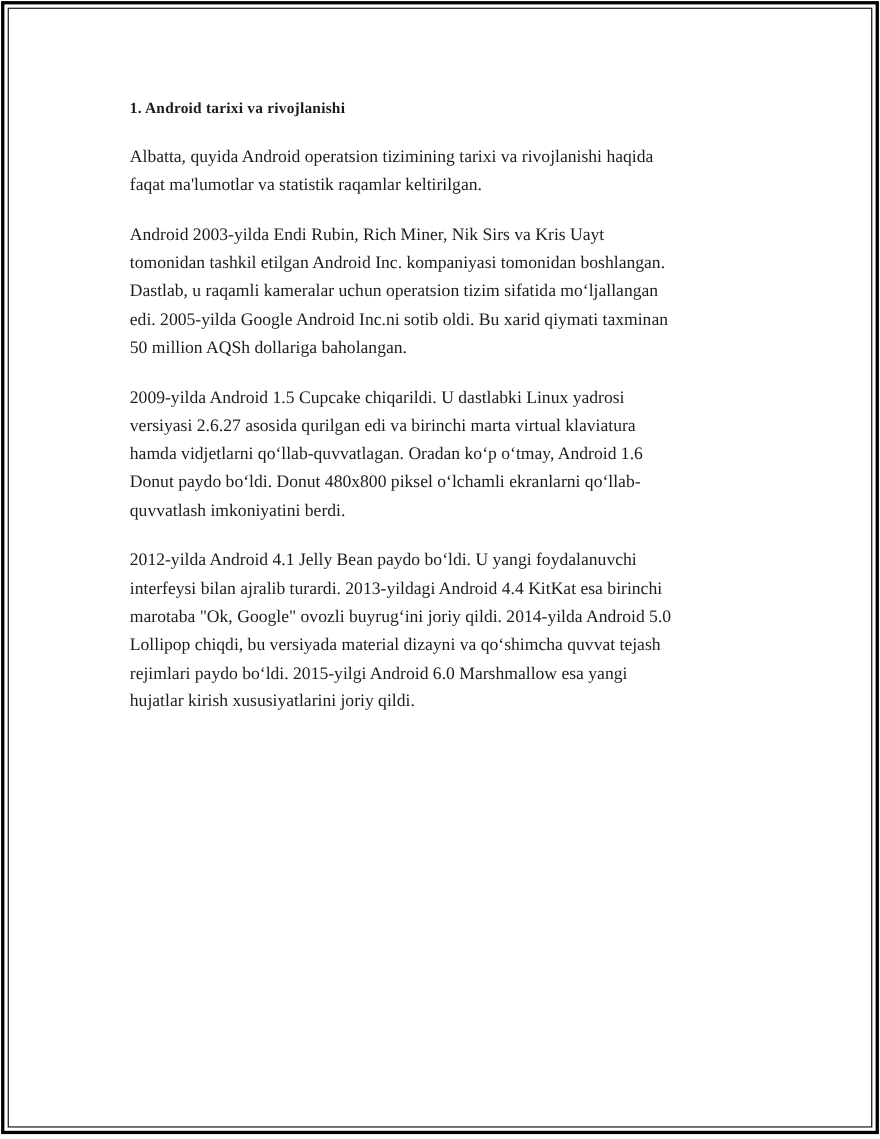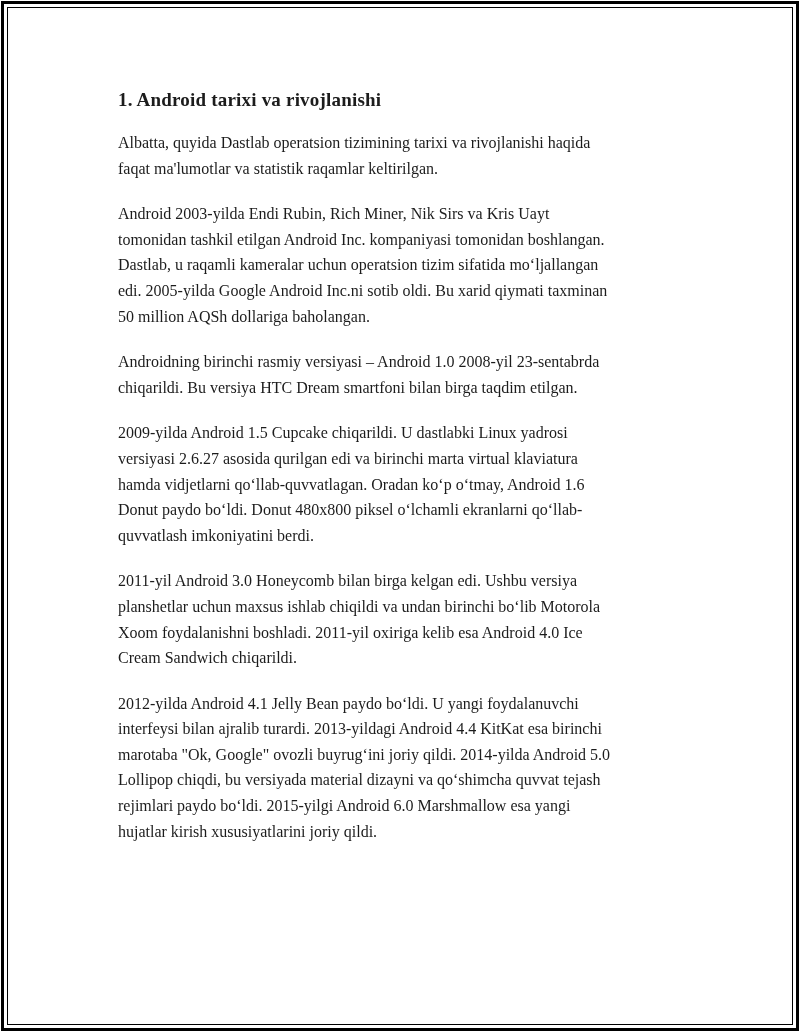--- a/index.html
+++ b/index.html
@@ -31,21 +31,21 @@
     border: 1.5px solid #000000;
   }
   .content {
     position: absolute;
     left: 118px;
     top: 88px;
     width: 600px;
     color: #1c1c1c;
   }
   .title {
-    font-size: 19px;
+    font-size: 14px;
     font-weight: bold;
     line-height: 24px;
     margin: 0 0 18px 0;
     letter-spacing: 0.2px;
   }
   .para {
     font-size: 16px;
     line-height: 25.6px;
     margin: 0 0 20px 0;
     white-space: pre-line;
@@ -54,38 +54,32 @@
 </head>
 <body>
 
 <div class="frame-outer">
   <div class="frame-inner"></div>
 </div>
 
 <div class="content">
   <h1 class="title">1. Android tarixi va rivojlanishi</h1>
   <div id="doc-body">
-      <p class="para">Albatta, quyida Dastlab operatsion tizimining tarixi va rivojlanishi haqida
+      <p class="para">Albatta, quyida Android operatsion tizimining tarixi va rivojlanishi haqida
 faqat ma'lumotlar va statistik raqamlar keltirilgan.</p>
       <p class="para">Android 2003-yilda Endi Rubin, Rich Miner, Nik Sirs va Kris Uayt
 tomonidan tashkil etilgan Android Inc. kompaniyasi tomonidan boshlangan.
 Dastlab, u raqamli kameralar uchun operatsion tizim sifatida moʻljallangan
 edi. 2005-yilda Google Android Inc.ni sotib oldi. Bu xarid qiymati taxminan
 50 million AQSh dollariga baholangan.</p>
-      <p class="para">Androidning birinchi rasmiy versiyasi – Android 1.0 2008-yil 23-sentabrda
-chiqarildi. Bu versiya HTC Dream smartfoni bilan birga taqdim etilgan.</p>
       <p class="para">2009-yilda Android 1.5 Cupcake chiqarildi. U dastlabki Linux yadrosi
 versiyasi 2.6.27 asosida qurilgan edi va birinchi marta virtual klaviatura
 hamda vidjetlarni qoʻllab-quvvatlagan. Oradan koʻp oʻtmay, Android 1.6
 Donut paydo boʻldi. Donut 480x800 piksel oʻlchamli ekranlarni qoʻllab-
 quvvatlash imkoniyatini berdi.</p>
-      <p class="para">2011-yil Android 3.0 Honeycomb bilan birga kelgan edi. Ushbu versiya
-planshetlar uchun maxsus ishlab chiqildi va undan birinchi boʻlib Motorola
-Xoom foydalanishni boshladi. 2011-yil oxiriga kelib esa Android 4.0 Ice
-Cream Sandwich chiqarildi.</p>
       <p class="para">2012-yilda Android 4.1 Jelly Bean paydo boʻldi. U yangi foydalanuvchi
 interfeysi bilan ajralib turardi. 2013-yildagi Android 4.4 KitKat esa birinchi
 marotaba "Ok, Google" ovozli buyrugʻini joriy qildi. 2014-yilda Android 5.0
 Lollipop chiqdi, bu versiyada material dizayni va qoʻshimcha quvvat tejash
 rejimlari paydo boʻldi. 2015-yilgi Android 6.0 Marshmallow esa yangi
 hujatlar kirish xususiyatlarini joriy qildi.</p>
     </div>
 </div>
 
 </body></html>

